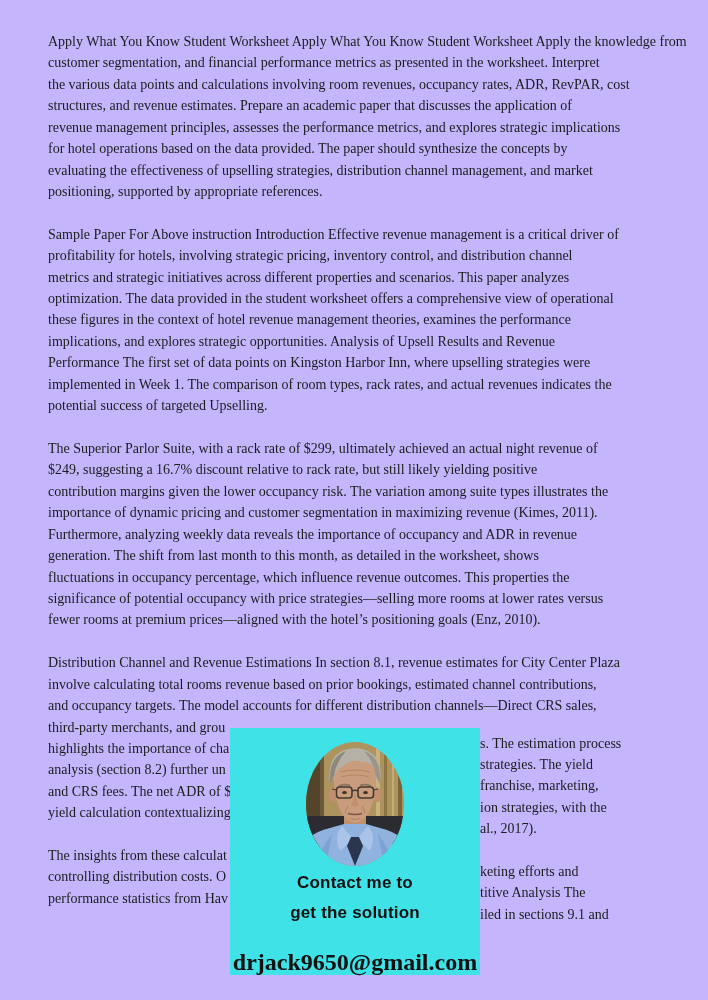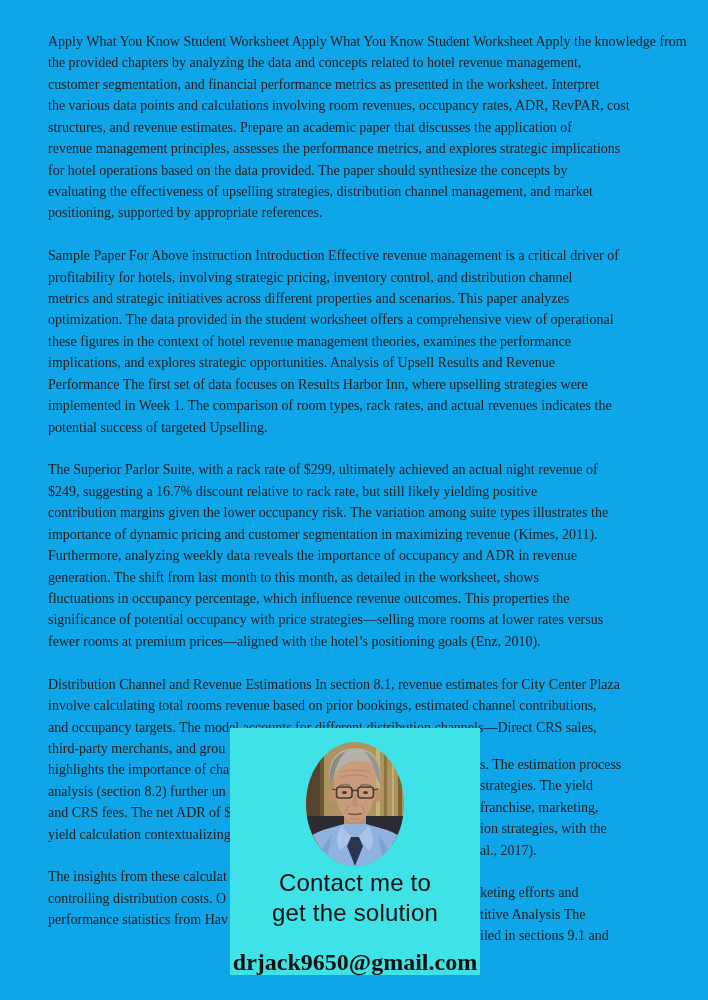--- a/index.html
+++ b/index.html
@@ -5,21 +5,21 @@
   html, body { margin: 0; padding: 0; }
   body {
     width: 708px; height: 1000px;
     background: #ffffff;
     overflow: hidden;
     font-family: "Liberation Serif", serif;
   }
   .page {
     position: relative;
     width: 708px; height: 1000px;
-    background: #0ea5e9;
+    background: #c4b5fd;
   }
   .doc {
     position: absolute;
     left: 48px; top: 31px;
     width: 660px;
     font-size: 14px;
     line-height: 21.43px;
     color: #1c1c1c;
   }
   .para { margin: 0 0 21.43px 0; }
@@ -42,22 +42,22 @@
     z-index: 5;
   }
   .portrait {
     display: block;
     margin: 14px auto 0 auto;
     width: 98px; height: 124px;
   }
   .promo-heading {
     margin-top: 2px;
     font-family: "Liberation Sans", sans-serif;
-    font-weight: 400;
-    font-size: 24px;
+    font-weight: 700;
+    font-size: 17px;
     line-height: 30px;
     color: #101010;
     letter-spacing: 0.2px;
   }
   .promo-email {
     margin-top: 20px;
     font-family: "Liberation Serif", serif;
     font-weight: 700;
     font-size: 24px;
     line-height: 28px;
@@ -65,37 +65,36 @@
   }
 </style>
 </head>
 <body>
 
 <div class="page">
 
   <div class="doc">
       <div class="para">
         <div class="line">Apply What You Know Student Worksheet Apply What You Know Student Worksheet Apply the knowledge from</div>
-        <div class="line">the provided chapters by analyzing the data and concepts related to hotel revenue management,</div>
         <div class="line">customer segmentation, and financial performance metrics as presented in the worksheet. Interpret</div>
         <div class="line">the various data points and calculations involving room revenues, occupancy rates, ADR, RevPAR, cost</div>
         <div class="line">structures, and revenue estimates. Prepare an academic paper that discusses the application of</div>
         <div class="line">revenue management principles, assesses the performance metrics, and explores strategic implications</div>
         <div class="line">for hotel operations based on the data provided. The paper should synthesize the concepts by</div>
         <div class="line">evaluating the effectiveness of upselling strategies, distribution channel management, and market</div>
         <div class="line">positioning, supported by appropriate references.</div>
       </div>
       <div class="para">
         <div class="line">Sample Paper For Above instruction Introduction Effective revenue management is a critical driver of</div>
         <div class="line">profitability for hotels, involving strategic pricing, inventory control, and distribution channel</div>
         <div class="line">metrics and strategic initiatives across different properties and scenarios. This paper analyzes</div>
         <div class="line">optimization. The data provided in the student worksheet offers a comprehensive view of operational</div>
         <div class="line">these figures in the context of hotel revenue management theories, examines the performance</div>
         <div class="line">implications, and explores strategic opportunities. Analysis of Upsell Results and Revenue</div>
-        <div class="line">Performance The first set of data focuses on Results Harbor Inn, where upselling strategies were</div>
+        <div class="line">Performance The first set of data points on Kingston Harbor Inn, where upselling strategies were</div>
         <div class="line">implemented in Week 1. The comparison of room types, rack rates, and actual revenues indicates the</div>
         <div class="line">potential success of targeted Upselling.</div>
       </div>
       <div class="para">
         <div class="line">The Superior Parlor Suite, with a rack rate of $299, ultimately achieved an actual night revenue of</div>
         <div class="line">$249, suggesting a 16.7% discount relative to rack rate, but still likely yielding positive</div>
         <div class="line">contribution margins given the lower occupancy risk. The variation among suite types illustrates the</div>
         <div class="line">importance of dynamic pricing and customer segmentation in maximizing revenue (Kimes, 2011).</div>
         <div class="line">Furthermore, analyzing weekly data reveals the importance of occupancy and ADR in revenue</div>
         <div class="line">generation. The shift from last month to this month, as detailed in the worksheet, shows</div>

